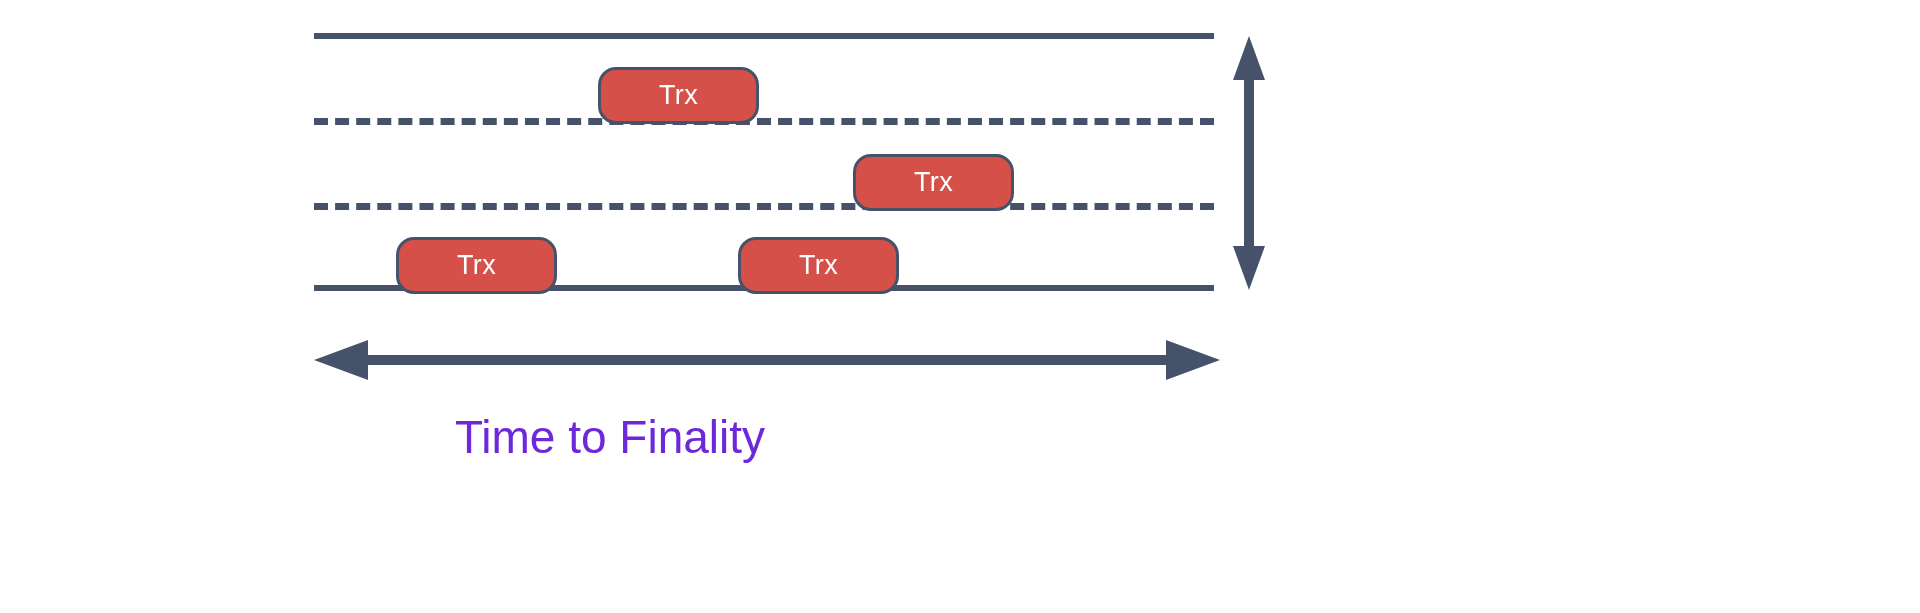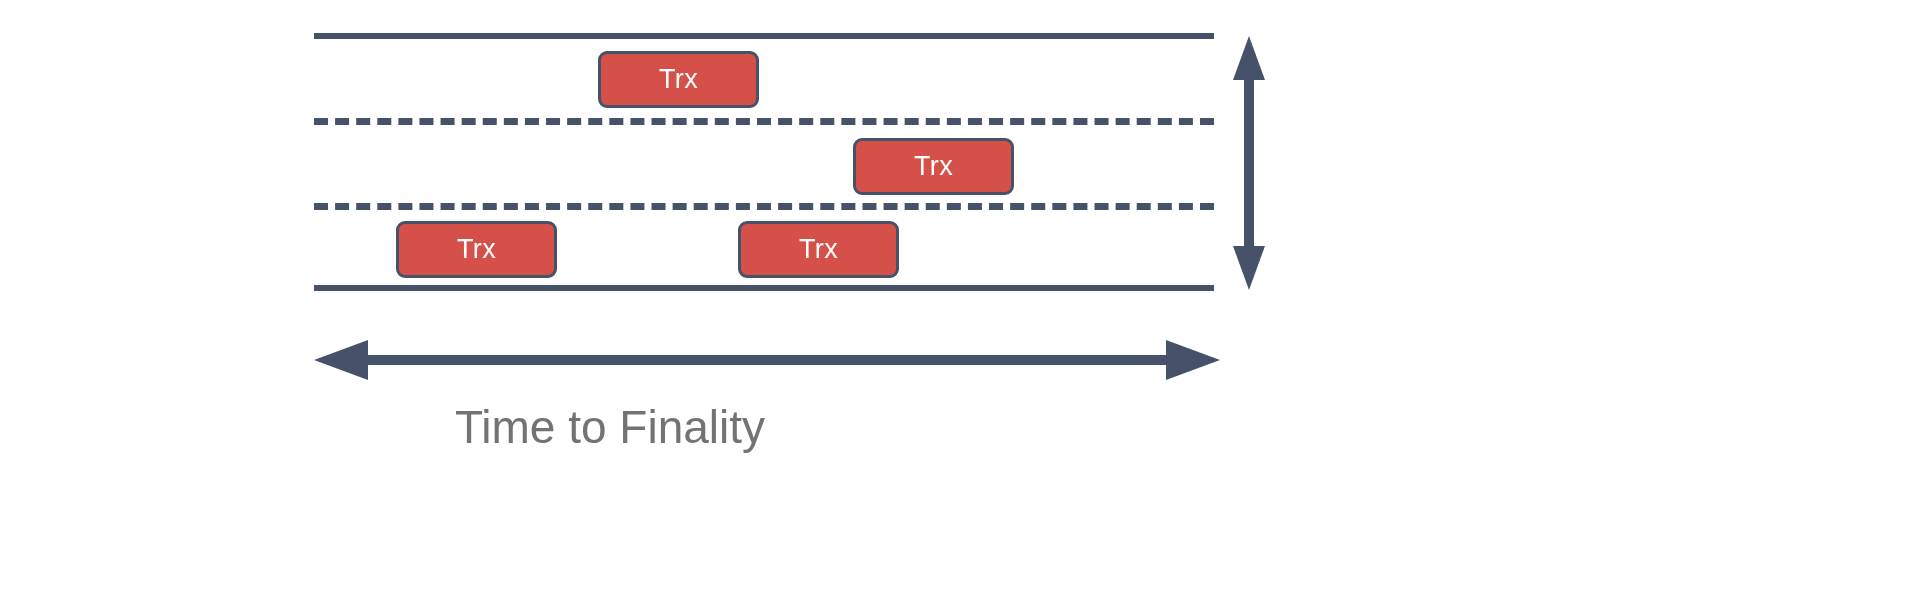--- a/index.html
+++ b/index.html
@@ -42,29 +42,30 @@
   #lane-line-mid-2  { top: 203px; }
   #lane-line-bottom { top: 285px; }
 
   
   .trx-box {
     position: absolute;
     width: 161px;
     height: 57px;
     background: #d6504a;
     border: 3px solid #46526a;
-    border-radius: 9px;
+    border-radius: 18px;
     box-sizing: border-box;
     display: flex;
     align-items: center;
     justify-content: center;
     color: #ffffff;
     font-size: 27px;
     font-family: "Liberation Sans", sans-serif;
     letter-spacing: 0.4px;
+    margin-top: 16px;
   }
   #trx-box-1 { left: 598px; top: 51px; }
   #trx-box-2 { left: 853px; top: 138px; }
   #trx-box-3 { left: 396px; top: 221px; }
   #trx-box-4 { left: 738px; top: 221px; }
 
   
   #throughput-arrow {
     position: absolute;
     left: 1228px;
@@ -90,25 +91,25 @@
     left: 1290px;
     top: 124px;
     font-size: 46px;
     color: #000000;
     white-space: nowrap;
     font-family: "Liberation Sans", sans-serif;
   }
   #time-label {
     position: absolute;
     left: 0;
-    top: 400px;
+    top: 410px;
     width: 1220px;
     text-align: center;
     font-size: 46px;
-    color: #737373;
+    color: #6d28d9;
     white-space: nowrap;
     font-family: "Liberation Sans", sans-serif;
   }
 </style>
 </head>
 <body>
 
 <div id="canvas">
 
   <div class="lane-line solid" id="lane-line-top"></div>

